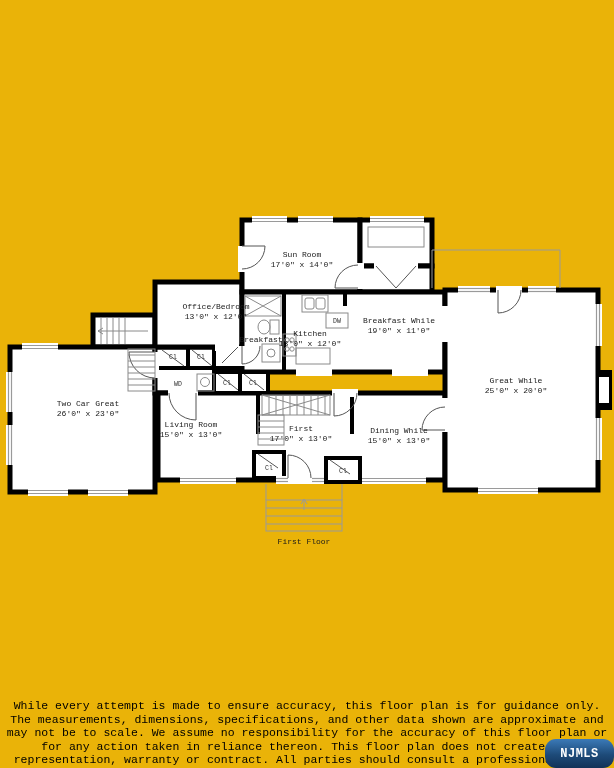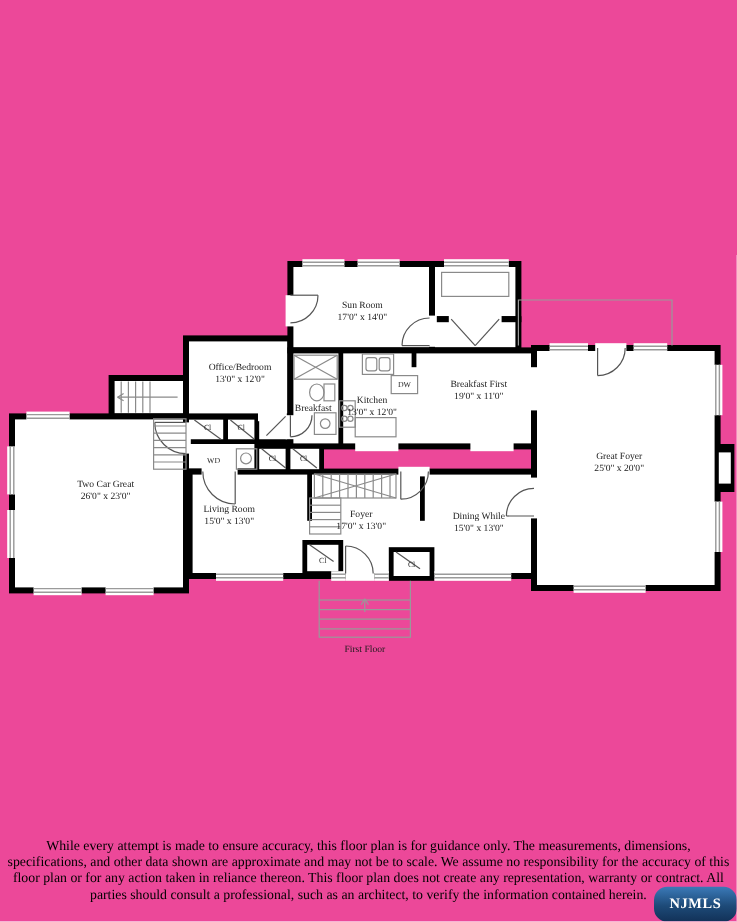--- a/index.html
+++ b/index.html
@@ -1,17 +1,17 @@
 <!DOCTYPE html>
 <html><head>
 <meta charset="utf-8">
 <style>
   html,body{margin:0;padding:0;background:#fff;}
-  .page{position:relative;width:614px;height:768px;background:#ec4899;overflow:hidden;
-        font-family:Liberation Serif, serif;}
+  .page{position:relative;width:614px;height:768px;background:#eab308;overflow:hidden;
+        font-family:Liberation Mono, monospace;}
   .plan-svg{position:absolute;left:0;top:0;}
   
   .room-label{position:absolute;transform:translate(-50%,-50%);text-align:center;
               font-size:8px;line-height:9.5px;color:#1a1a1a;white-space:nowrap;}
   .fx-label{position:absolute;transform:translate(-50%,-50%);font-size:6.5px;
             color:#2b2b2b;white-space:nowrap;}
   .floor-label{position:absolute;transform:translate(-50%,-50%);font-size:8px;color:#1a1a1a;}
   .disclaimer{position:absolute;left:5px;right:5px;top:699px;text-align:center;
               font-size:11.5px;line-height:13.6px;color:#000;}
   .njmls-logo{position:absolute;right:0;bottom:0;width:69px;height:29px;
@@ -241,49 +241,49 @@
       <line class="step" x1="304" y1="500" x2="304" y2="510"></line>
       <line class="step" x1="301" y1="504" x2="304" y2="499"></line>
         <line class="step" x1="307" y1="504" x2="304" y2="499"></line>
     </g>
   </svg>
 
   <div class="room-label" style="left:302px;top:259px">
     <div>Sun Room</div>
     <div>17'0" x 14'0"</div>
   </div>
-  <div class="room-label" style="left:200px;top:311px">
+  <div class="room-label" style="left:216px;top:311px">
     <div>Office/Bedroom</div>
     <div>13'0" x 12'0"</div>
   </div>
   <div class="room-label" style="left:261px;top:340px">
     <div>Breakfast</div>
   </div>
   <div class="room-label" style="left:310px;top:338px">
     <div>Kitchen</div>
     <div>13'0" x 12'0"</div>
   </div>
   <div class="room-label" style="left:399px;top:325px">
-    <div>Breakfast First</div>
+    <div>Breakfast While</div>
     <div>19'0" x 11'0"</div>
   </div>
   <div class="room-label" style="left:516px;top:385px">
-    <div>Great Foyer</div>
+    <div>Great While</div>
     <div>25'0" x 20'0"</div>
   </div>
   <div class="room-label" style="left:88px;top:408px">
     <div>Two Car Great</div>
     <div>26'0" x 23'0"</div>
   </div>
   <div class="room-label" style="left:191px;top:429px">
     <div>Living Room</div>
     <div>15'0" x 13'0"</div>
   </div>
   <div class="room-label" style="left:301px;top:433px">
-    <div>Foyer</div>
+    <div>First</div>
     <div>17'0" x 13'0"</div>
   </div>
   <div class="room-label" style="left:399px;top:435px">
     <div>Dining While</div>
     <div>15'0" x 13'0"</div>
   </div>
 
   <div class="fx-label" style="left:337px;top:321px">DW</div>
   <div class="fx-label" style="left:178px;top:384px">WD</div>
   <div class="fx-label" style="left:173px;top:357px">Cl</div>

